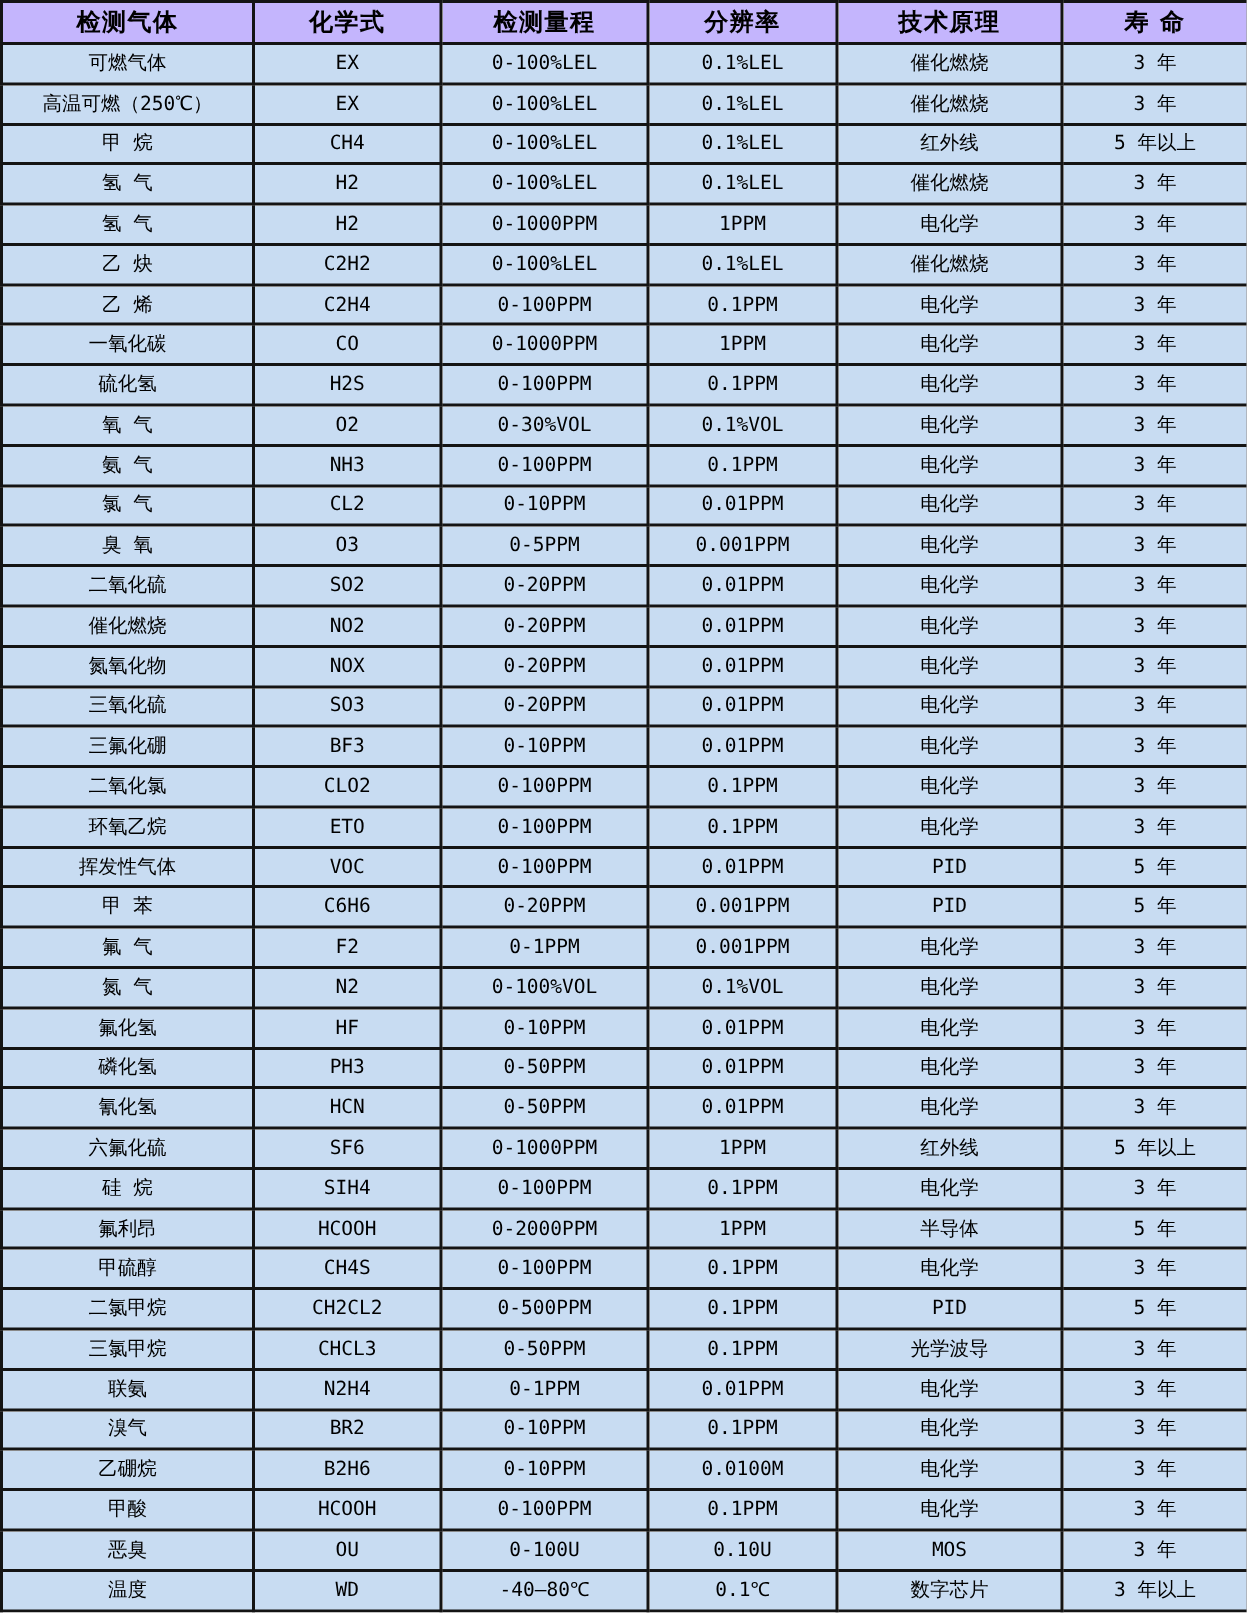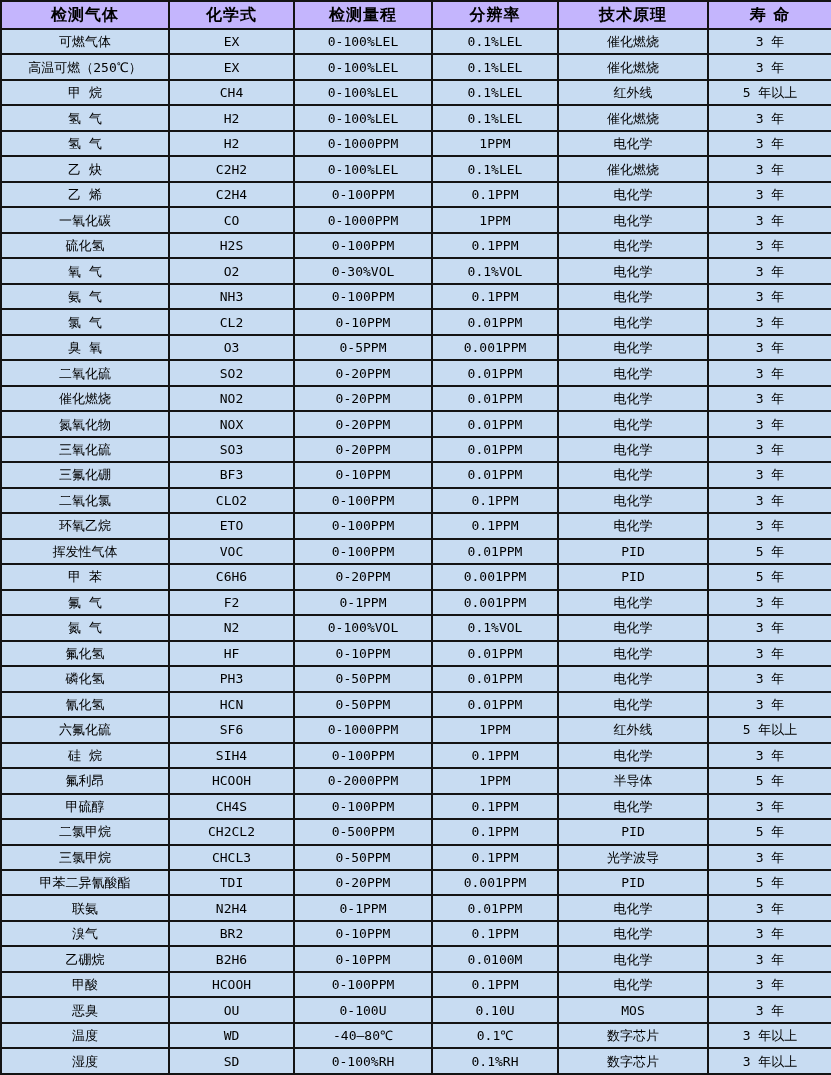--- a/index.html
+++ b/index.html
@@ -331,28 +331,20 @@
       </tr>
       <tr>
         <td>三氯甲烷</td>
         <td>CHCL3</td>
         <td>0-50PPM</td>
         <td>0.1PPM</td>
         <td>光学波导</td>
         <td>3 年</td>
       </tr>
       <tr>
-        <td>甲苯二异氰酸酯</td>
-        <td>TDI</td>
-        <td>0-20PPM</td>
-        <td>0.001PPM</td>
-        <td>PID</td>
-        <td>5 年</td>
-      </tr>
-      <tr>
         <td>联氨</td>
         <td>N2H4</td>
         <td>0-1PPM</td>
         <td>0.01PPM</td>
         <td>电化学</td>
         <td>3 年</td>
       </tr>
       <tr>
         <td>溴气</td>
         <td>BR2</td>
@@ -386,22 +378,14 @@
         <td>3 年</td>
       </tr>
       <tr>
         <td>温度</td>
         <td>WD</td>
         <td>-40—80℃</td>
         <td>0.1℃</td>
         <td>数字芯片</td>
         <td>3 年以上</td>
       </tr>
-      <tr>
-        <td>湿度</td>
-        <td>SD</td>
-        <td>0-100%RH</td>
-        <td>0.1%RH</td>
-        <td>数字芯片</td>
-        <td>3 年以上</td>
-      </tr>
     </tbody>
 </table>
 
 </body></html>

